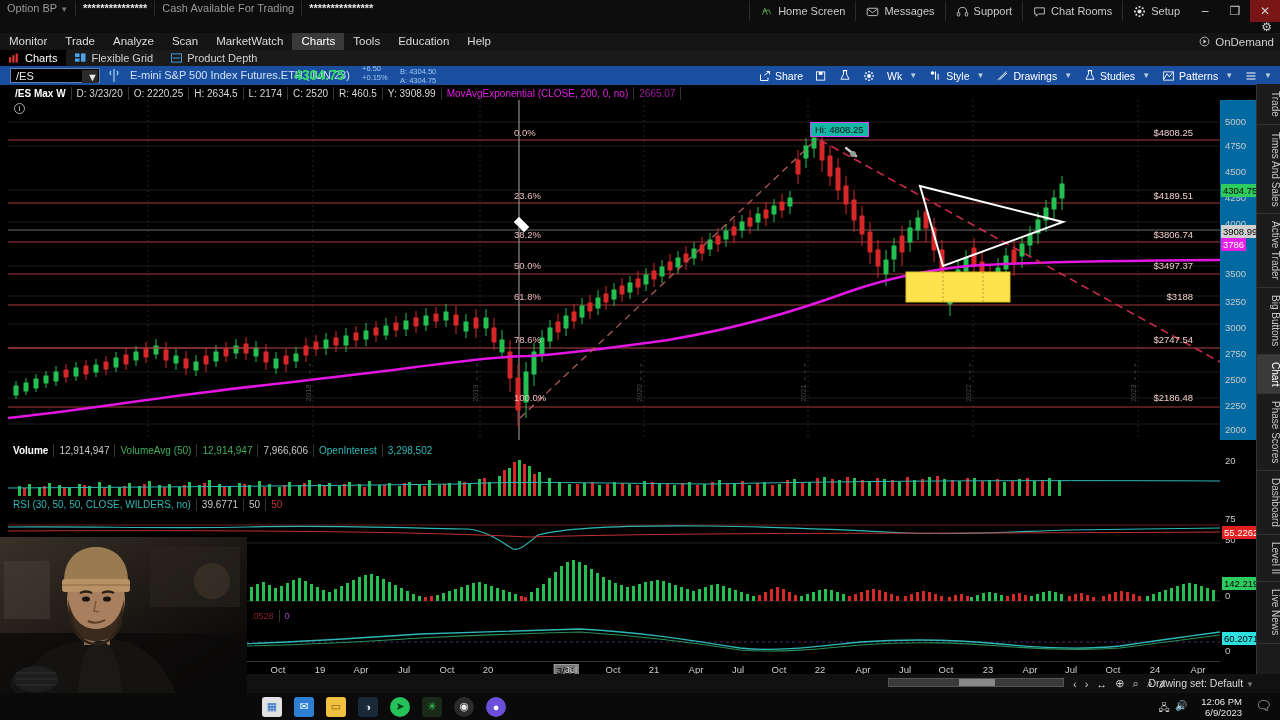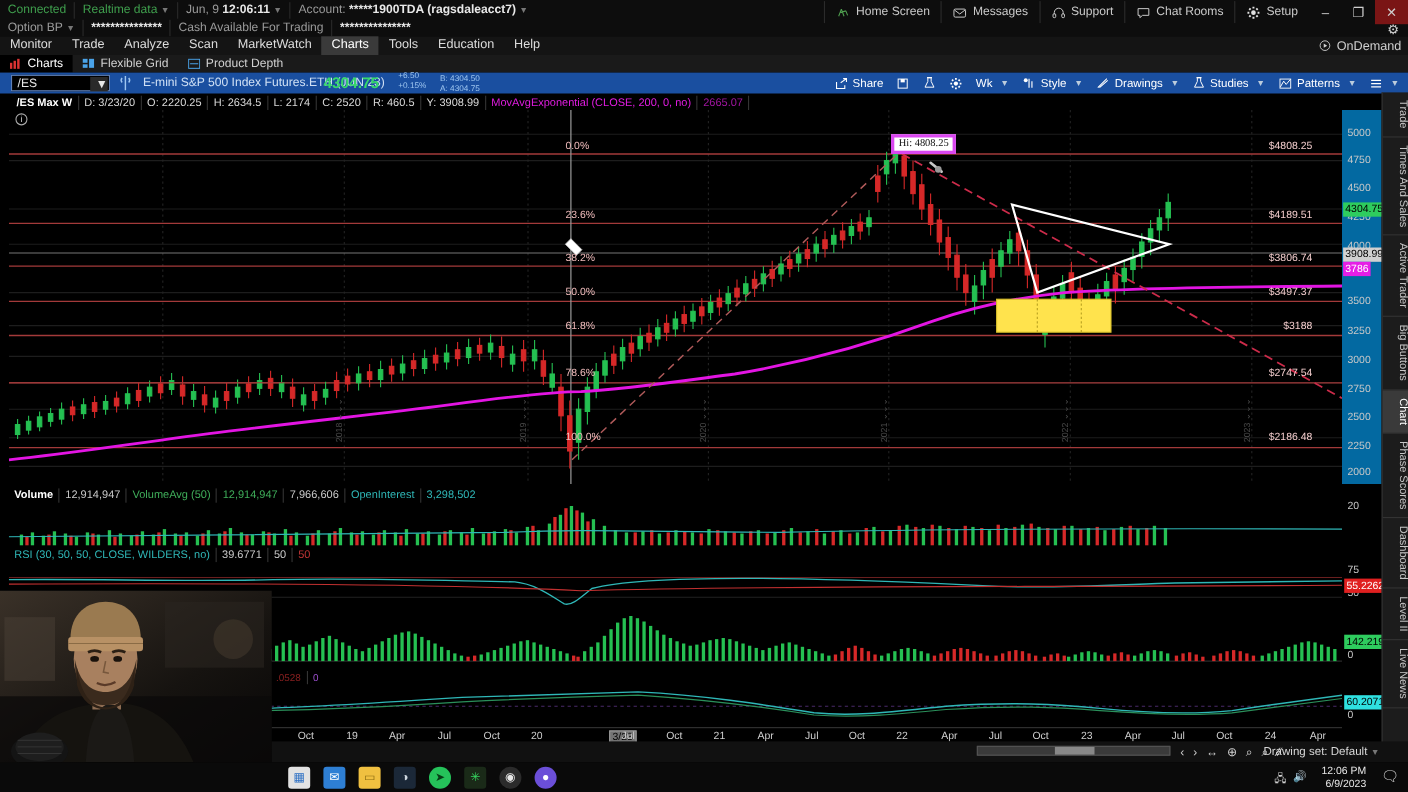--- a/index.html
+++ b/index.html
@@ -60,22 +60,22 @@
   .ci { padding:0 5px; height:13px; line-height:13px; font-size:10px; border-right:1px solid #343434; white-space:nowrap; }
   .ci.bold { color:#fff; font-weight:bold; }
   .ci.mag { color:#e21ce2; border-right:1px solid #343434; }
   .ci.magv { color:#a015a0; }
   
   #chartarea { position:absolute; left:8px; top:100px; width:1212px; height:340px;
                background:#000; overflow:hidden; }
   #chartsvg { position:absolute; left:0; top:0; }
   .fiblabel { position:absolute; color:#f0bcbc; font-size:9.5px; }
   .fibprice { position:absolute; color:#f2cccc; font-size:9.5px; text-align:right; }
-  #hi-tooltip { position:absolute; background:#ffffff; color:#111; font-size:9.5px;
-                padding:1px 4px; border:3px solid #d946ef; white-space:nowrap;font-family:Liberation Serif, serif; }
+  #hi-tooltip { position:absolute; background:#14b8a6; color:#111; font-size:9.5px;
+                padding:1px 4px; border:1px solid #d946ef; white-space:nowrap; }
   
   #priceaxis { position:absolute; left:1220px; top:100px; width:36px; height:340px; background:#0369a1; }
   .pa-t { position:absolute; left:5px; color:#c8c8c8; font-size:9.5px; }
   .badge { position:absolute; font-size:9.5px; padding:1px 2px; white-space:nowrap; }
   
   #volhdr { position:absolute; left:8px; top:443px; height:14px; display:flex; align-items:center; }
   .vh { padding:0 5px; height:13px; line-height:13px; font-size:10px; border-right:1px solid #343434; white-space:nowrap; }
   #volpane { position:absolute; left:8px; top:458px; width:1212px; height:38px; background:#000; }
   
   #rsihdr { position:absolute; left:8px; top:498px; height:14px; display:flex; align-items:flex-start; }
@@ -119,26 +119,20 @@
   
   #infodot { position:absolute; left:14px; top:103px; width:11px; height:11px; border-radius:50%;
              border:1px solid #aaa; color:#ddd; font-size:8px; text-align:center; line-height:10px; }
   #millionlbl { position:absolute; right:2px; top:455px; writing-mode:vertical-rl;
                 color:#b9b9b9; font-size:8.5px; }
 </style>
 </head>
 <body>
 
 <div id="titlebar">
-  <div class="tb-row r1">
-    <span class="tb-cell green">Connected</span>
-    <span class="tb-cell green"><span>Realtime data</span><span class="caret">▼</span></span>
-    <span class="tb-cell"><span class="grey">Jun, 9</span> <span class="white">12:06:11</span><span class="caret">▼</span></span>
-    <span class="tb-cell nb"><span class="grey">Account:</span> <span class="white">*****1900TDA (ragsdaleacct7)</span><span class="caret">▼</span></span>
-  </div>
   <div class="tb-row r2">
     <span class="tb-cell"><span class="grey">Option BP</span><span class="caret">▼</span></span>
     <span class="tb-cell white">***************</span>
     <span class="tb-cell grey">Cash Available For Trading</span>
     <span class="tb-cell white nb">***************</span>
   </div>
   <div id="tb-right">
     <span class="tbr-item">
       <svg class="ic" viewBox="0 0 16 16">
           <path d="M3 12 L6 4 M6 4 L9 12 M4 8 L11 6 M11 6 L13 11" stroke="#4f9e4f" stroke-width="1.2" fill="none"></path>

